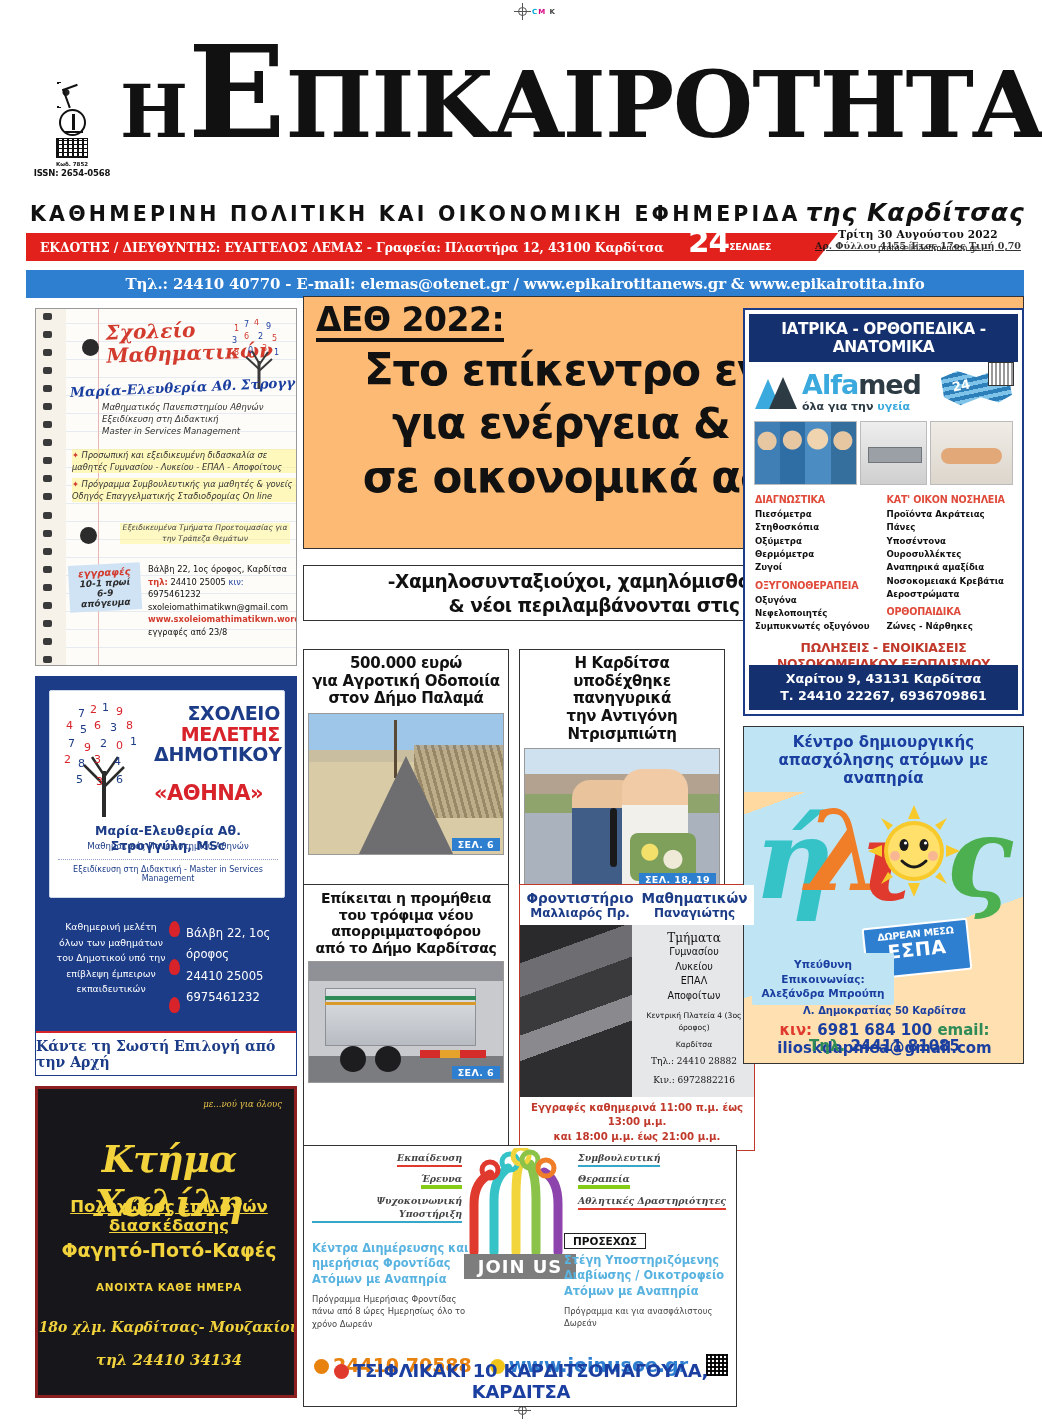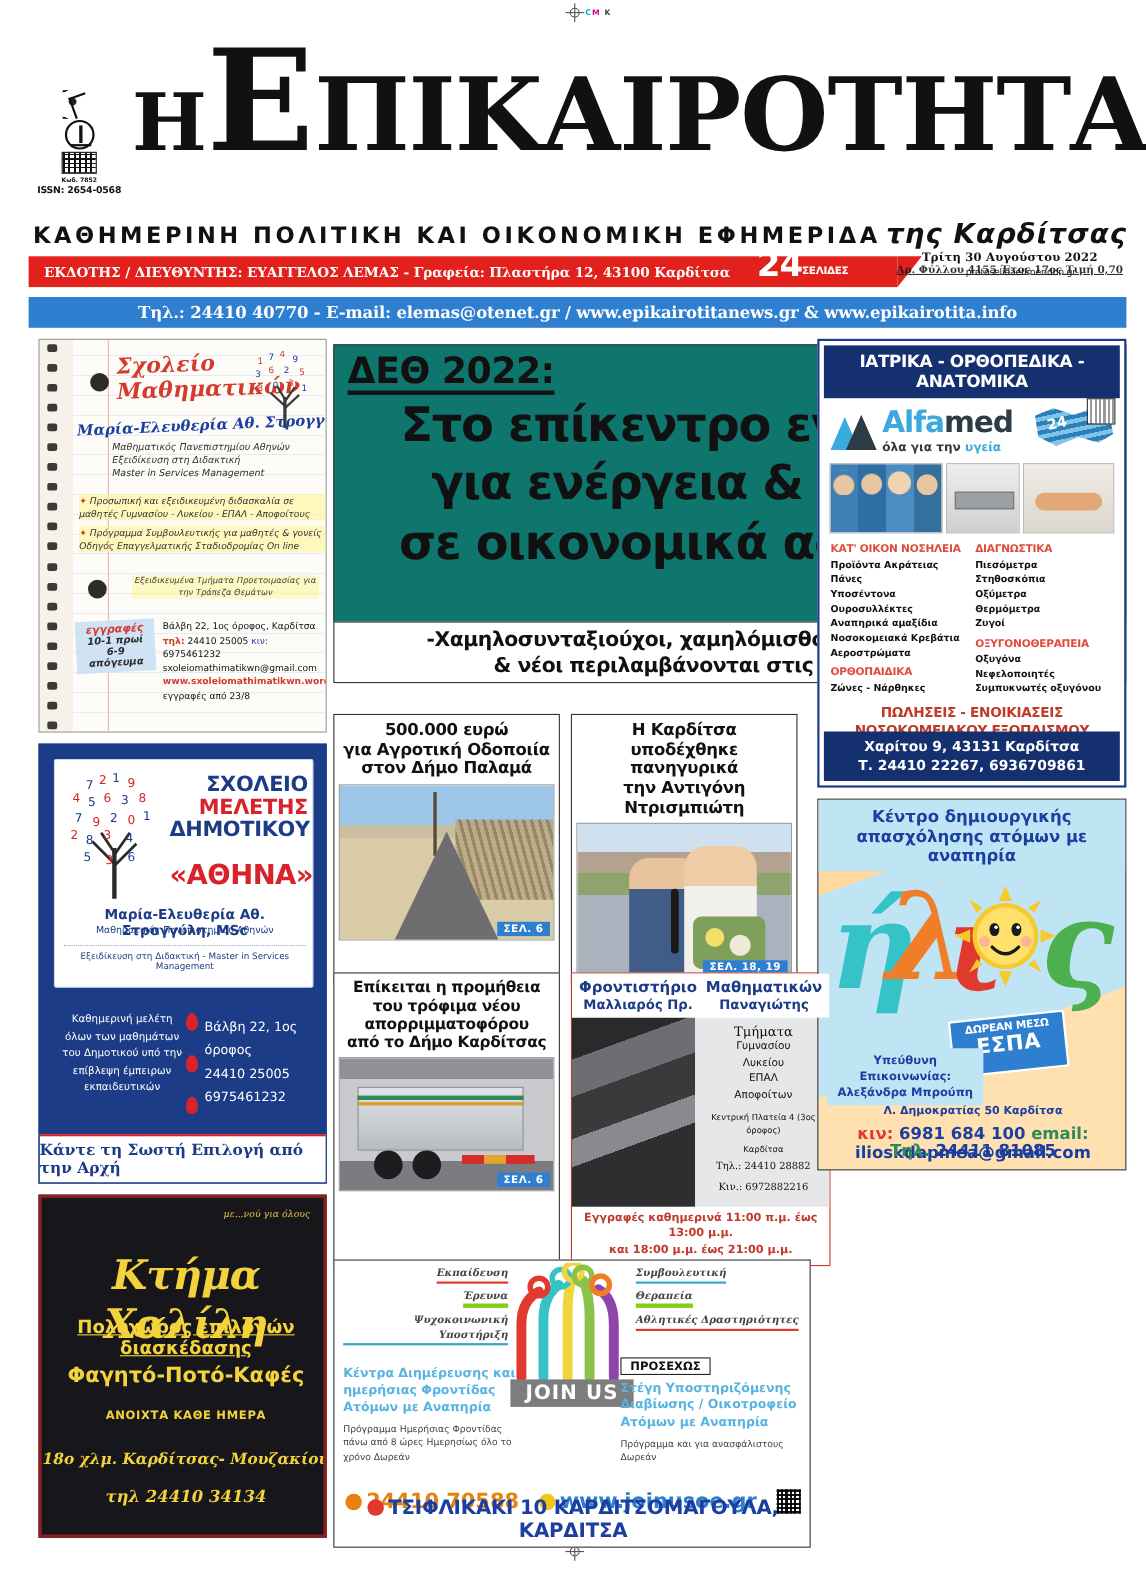--- a/index.html
+++ b/index.html
@@ -206,21 +206,21 @@
   .athina-card{
     position:absolute; left:13px; top:13px; width:236px; height:208px;
     background:#fff; border:1px solid #cfd8e8; border-radius:2px;
   }
   .athina-tree{ position:absolute; left:8px; top:8px; width:92px; height:120px;}
   .athina-h{ position:absolute; left:104px; top:12px; width:126px; text-align:right;}
   .athina-h div{ font-size:19px; font-weight:bold; line-height:1.08; letter-spacing:-0.3px;}
   .ah1{ color:#1c3c87;} .ah2{ color:#d8232a;} .ah3{ color:#1c3c87;}
   .athina-quote{
     position:absolute; left:104px; top:90px; width:126px; text-align:left;
-    color:#d8232a; font-size:25px; font-weight:bold; letter-spacing:-0.5px;
+    color:#d8232a; font-size:21px; font-weight:bold; letter-spacing:-0.5px;
   }
   .athina-name{
     position:absolute; left:10px; top:132px; width:216px; text-align:center;
     color:#1c3c87; font-size:12.5px; font-weight:bold;
   }
   .athina-n2{
     position:absolute; left:10px; top:150px; width:216px; text-align:center;
     color:#1c3c87; font-size:8.6px;
   }
   .athina-n3{
@@ -279,22 +279,22 @@
     position:absolute; left:0; top:230px; width:262px; text-align:center;
     color:#f2d33c; font-size:14px; font-style:italic; font-weight:bold;
     font-family:"DejaVu Serif","Liberation Serif",serif;
   }
   .kt-l6{
     position:absolute; left:0; top:262px; width:262px; text-align:center;
     color:#f2d33c; font-size:15px; font-style:italic; font-weight:bold;
     font-family:"DejaVu Serif","Liberation Serif",serif;
   }
   .lead{
-    position:absolute; left:303px; top:313px; width:721px; height:253px;
-    border:1px solid #333; background:#0f766e; padding:6px 10px 0 12px;
+    position:absolute; left:303px; top:296px; width:721px; height:253px;
+    border:1px solid #333; background:#fdba74; padding:6px 10px 0 12px;
   }
   .kicker{
     font-size:33px; font-weight:bold; color:#111; display:inline-block;
     border-bottom:4px solid #111; line-height:1.05; letter-spacing:-0.5px;
     font-family:"DejaVu Sans","Liberation Sans",sans-serif;
   }
   .hl{
     font-size:43.5px; font-weight:bold; color:#111; line-height:1.14;
     text-align:center; letter-spacing:-1.2px; margin-top:4px;
     font-family:"DejaVu Sans","Liberation Sans",sans-serif;
@@ -943,49 +943,49 @@
     <div class="alf-badge"></div>
 
     <div class="alf-photos">
       <div class="alf-ph alf-ph1"></div>
       <div class="alf-ph alf-ph2"></div>
       <div class="alf-ph alf-ph3"></div>
     </div>
 
     <div class="alf-cols">
       <div class="alf-col">
+        <div class="alf-h">ΔΙΑΓΝΩΣΤΙΚΑ</div>
+        <ul>
+          <li>Πιεσόμετρα</li>
+          <li>Στηθοσκόπια</li>
+          <li>Οξύμετρα</li>
+          <li>Θερμόμετρα</li>
+          <li>Ζυγοί</li>
+        </ul>
+        <div class="alf-h" style="margin-top:5px;">ΟΞΥΓΟΝΟΘΕΡΑΠΕΙΑ</div>
+        <ul>
+          <li>Οξυγόνα</li>
+          <li>Νεφελοποιητές</li>
+          <li>Συμπυκνωτές οξυγόνου</li>
+        </ul>
+      </div>
+      <div class="alf-col">
         <div class="alf-h">ΚΑΤ' ΟΙΚΟΝ ΝΟΣΗΛΕΙΑ</div>
         <ul>
           <li>Προϊόντα Ακράτειας</li>
           <li>Πάνες</li>
           <li>Υποσέντονα</li>
           <li>Ουροσυλλέκτες</li>
           <li>Αναπηρικά αμαξίδια</li>
           <li>Νοσοκομειακά Κρεβάτια</li>
           <li>Αεροστρώματα</li>
         </ul>
         <div class="alf-h" style="margin-top:5px;">ΟΡΘΟΠΑΙΔΙΚΑ</div>
         <ul>
           <li>Ζώνες - Νάρθηκες</li>
-        </ul>
-      </div>
-      <div class="alf-col">
-        <div class="alf-h">ΔΙΑΓΝΩΣΤΙΚΑ</div>
-        <ul>
-          <li>Πιεσόμετρα</li>
-          <li>Στηθοσκόπια</li>
-          <li>Οξύμετρα</li>
-          <li>Θερμόμετρα</li>
-          <li>Ζυγοί</li>
-        </ul>
-        <div class="alf-h" style="margin-top:5px;">ΟΞΥΓΟΝΟΘΕΡΑΠΕΙΑ</div>
-        <ul>
-          <li>Οξυγόνα</li>
-          <li>Νεφελοποιητές</li>
-          <li>Συμπυκνωτές οξυγόνου</li>
         </ul>
       </div>
     </div>
 
     <div class="alf-sales">
       <div>ΠΩΛΗΣΕΙΣ - ΕΝΟΙΚΙΑΣΕΙΣ</div>
       <div>ΝΟΣΟΚΟΜΕΙΑΚΟΥ ΕΞΟΠΛΙΣΜΟΥ</div>
     </div>
 
     <div class="alf-foot">

